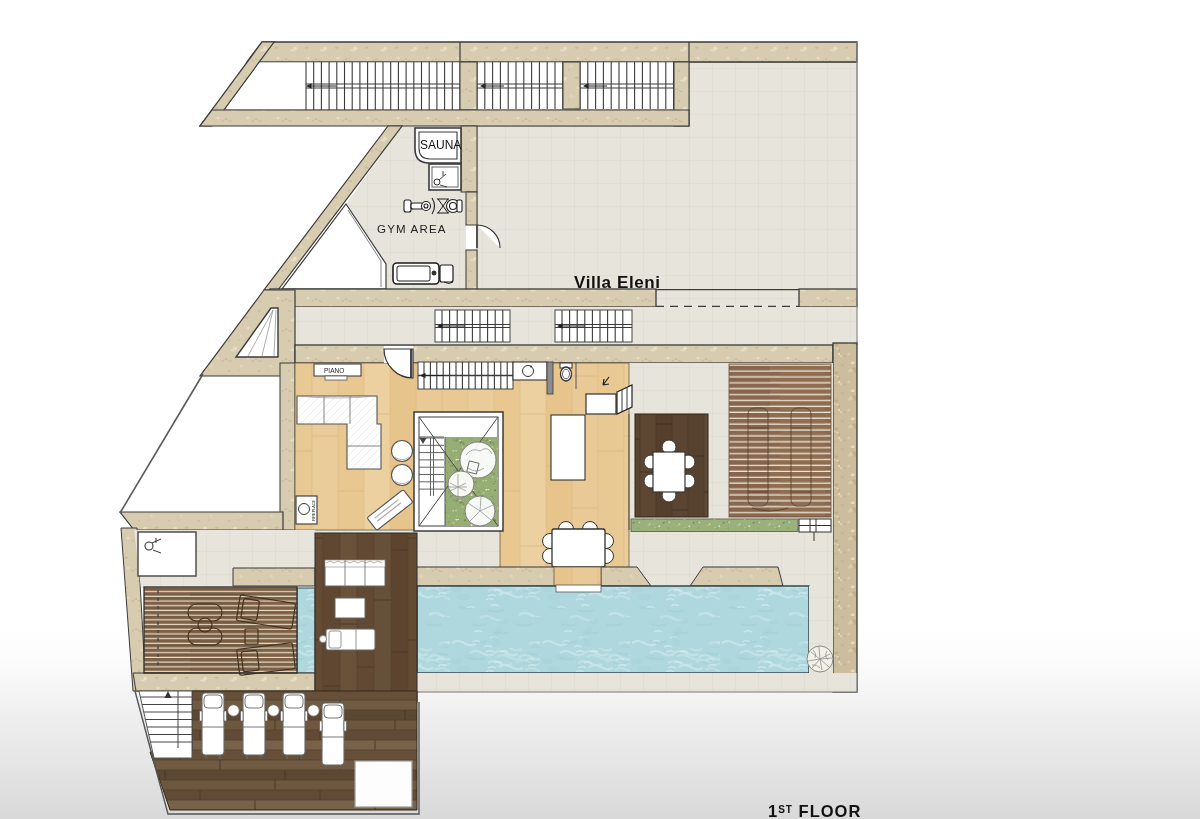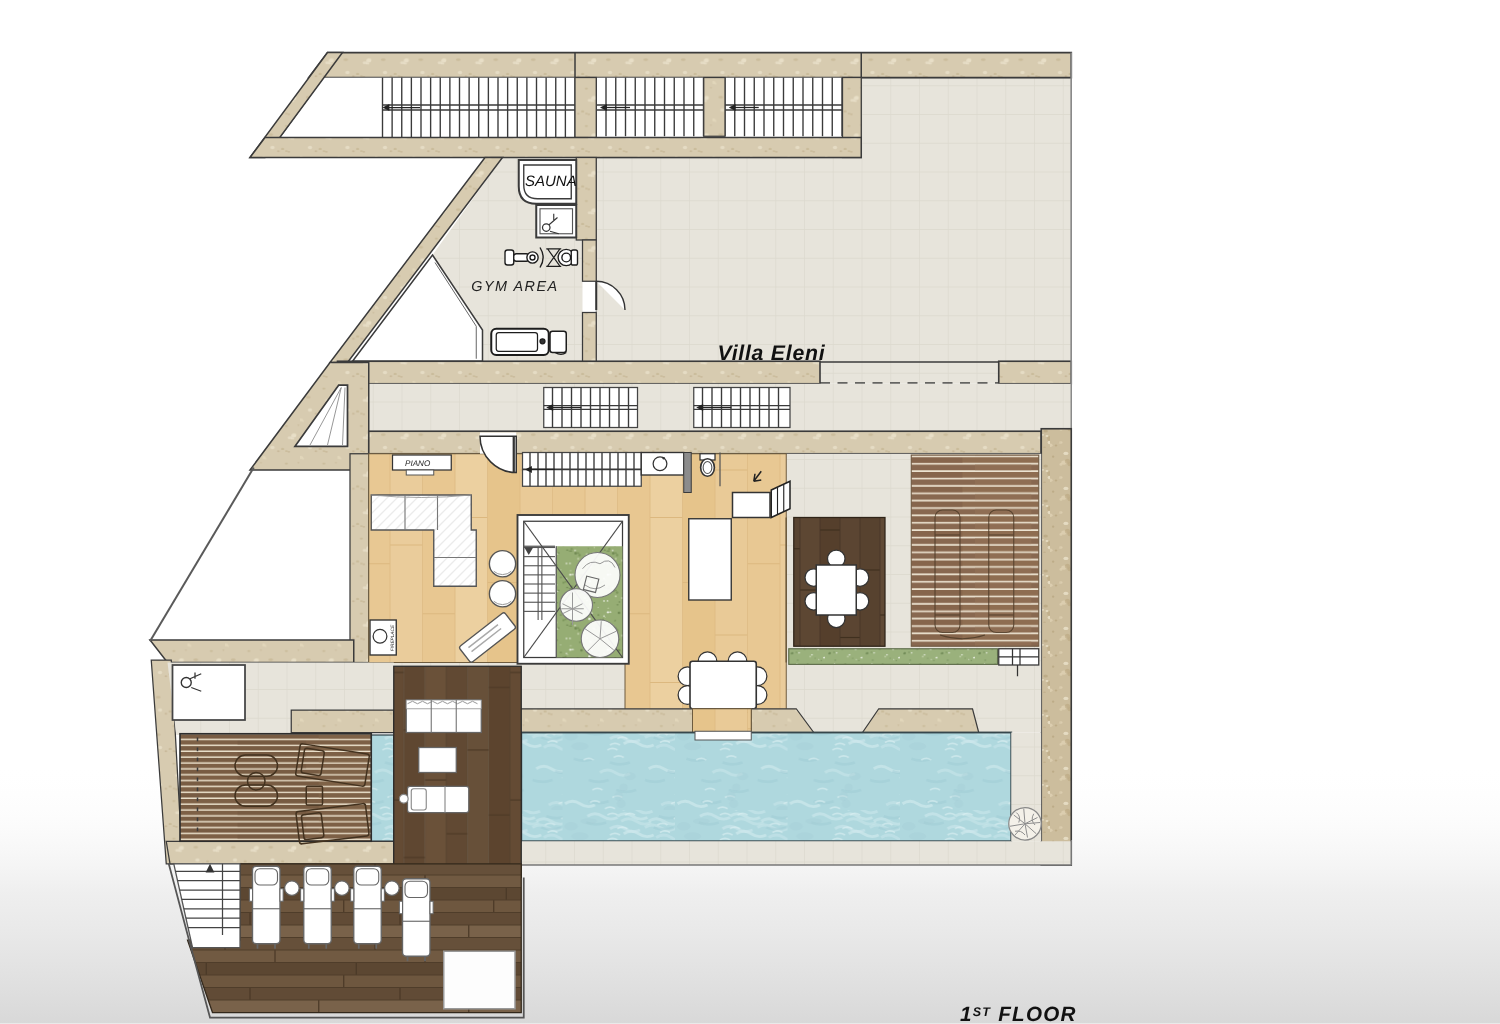--- a/index.html
+++ b/index.html
@@ -1,16 +1,16 @@
 <!DOCTYPE html>
 <html><head>
 <meta charset="utf-8">
 <style>
 html,body{margin:0;padding:0;background:#ffffff;font-family:"Liberation Sans",sans-serif;}
-#plan{width:1200px;height:819px;overflow:hidden;font-style:italic;}
+#plan{width:1200px;height:819px;overflow:hidden;}
 </style>
 </head>
 <body>
 
 <div id="plan">
 <svg xmlns="http://www.w3.org/2000/svg" width="1200" height="819" viewBox="0 0 1200 819">
       <defs>
         <pattern id="ptile" width="23" height="23" patternUnits="userSpaceOnUse">
           <rect width="23" height="23" fill="#e7e4db"></rect>
           <path d="M23,0 V23 M0,23 H23" stroke="#dbd8cd" stroke-width="1" fill="none"></path>

